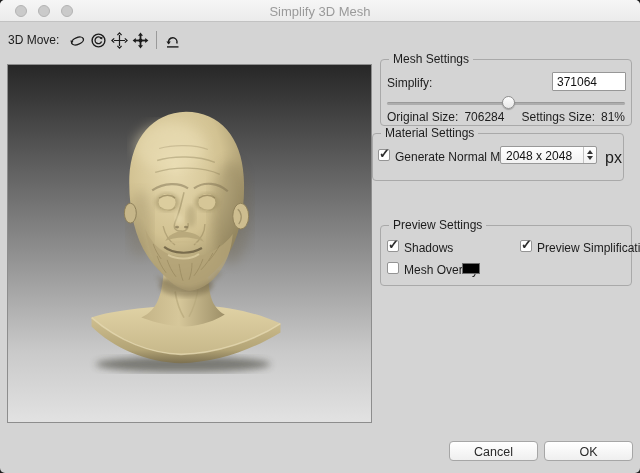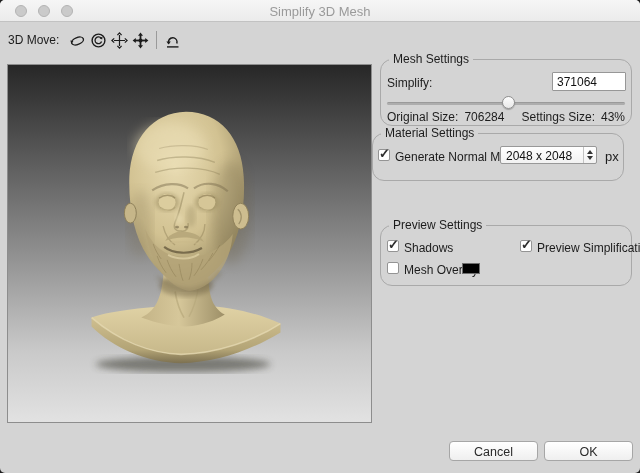--- a/index.html
+++ b/index.html
@@ -30,21 +30,21 @@
   .tool-btn svg{display:block;}
   
   .preview{
     position:absolute;left:7px;top:64px;width:365px;height:359px;
     border:1px solid #8d8d8d;
     background:linear-gradient(180deg,#272727 0%,#3a3a3a 10%,#8e8e8e 52%,#c9c9c9 80%,#e2e2e2 100%);
   }
   .preview svg{display:block;width:100%;height:100%;}
   
   .groupbox{
-    position:absolute;border:1px solid #a9a9a9;border-radius:12px;
+    position:absolute;border:1px solid #a9a9a9;border-radius:4px;
   }
   .legend{
     position:absolute;top:-8px;left:8px;background:#d4d4d4;padding:0 4px;
     font-size:12px;color:#1c1c1c;white-space:nowrap;
   }
   .gb-mesh{left:380px;top:59px;width:252px;height:67px;}
   .gb-material{left:372px;top:133px;width:252px;height:48px;}
   .gb-preview{left:380px;top:179px;width:252px;height:61px;margin-top:46px;}
   .row-label{position:absolute;font-size:12px;color:#1c1c1c;white-space:nowrap;}
   
@@ -83,21 +83,21 @@
     background:linear-gradient(180deg,#ffffff,#f2f2f2);
     border:1px solid #989898;border-radius:2px;
   }
   .dropdown-text{position:absolute;left:5px;top:2px;font-size:12px;color:#111;}
   .dropdown-stepper{position:absolute;right:0;top:0;width:13px;height:100%;
     border-left:1px solid #c3c3c3;}
   .arrow-up,.arrow-down{position:absolute;left:3px;width:0;height:0;
     border-left:3.5px solid transparent;border-right:3.5px solid transparent;}
   .arrow-up{top:3px;border-bottom:4px solid #333;}
   .arrow-down{bottom:3px;border-top:4px solid #333;}
-  .unit-label{position:absolute;left:232px;top:15px;font-size:13px;color:#1c1c1c;}
+  .unit-label{position:absolute;left:232px;top:15px;font-size:16px;color:#1c1c1c;}
   
   .swatch{position:absolute;left:81px;top:37px;width:18px;height:11px;
     border:1px solid #6e6e6e;}
   
   .dlg-btn{
     position:absolute;top:441px;width:89px;height:20px;
     background:linear-gradient(180deg,#ffffff,#efefef);
     border:1px solid #a6a6a6;border-radius:4px;
     font-family:"Liberation Sans", sans-serif;font-size:12.5px;color:#2a2a2a;
     text-align:center;line-height:18px;cursor:default;
@@ -290,21 +290,21 @@
     <input class="num-input" type="text" value="371064" style="">
     <div class="slider">
       <div class="slider-track"></div>
       <div class="slider-thumb" style="left: 51%;"></div>
     </div>
     <div class="sizes-row">
       <span class="sizes-left">
         <span>Original Size:</span><span class="size-val">706284</span>
       </span>
       <span class="sizes-right">
-        <span>Settings Size:</span><span class="size-val">43%</span>
+        <span>Settings Size:</span><span class="size-val">81%</span>
       </span>
     </div>
   </div>
 
   <div class="groupbox gb-material">
     <span class="legend">Material Settings</span>
     <span class="checkbox checked" style="left:5px;top:15px;"></span>
     <span class="cb-label" style="left:22px;top:16px;">Generate Normal Map(s)</span>
     <div class="dropdown">
       <span class="dropdown-text">2048 x 2048</span>

